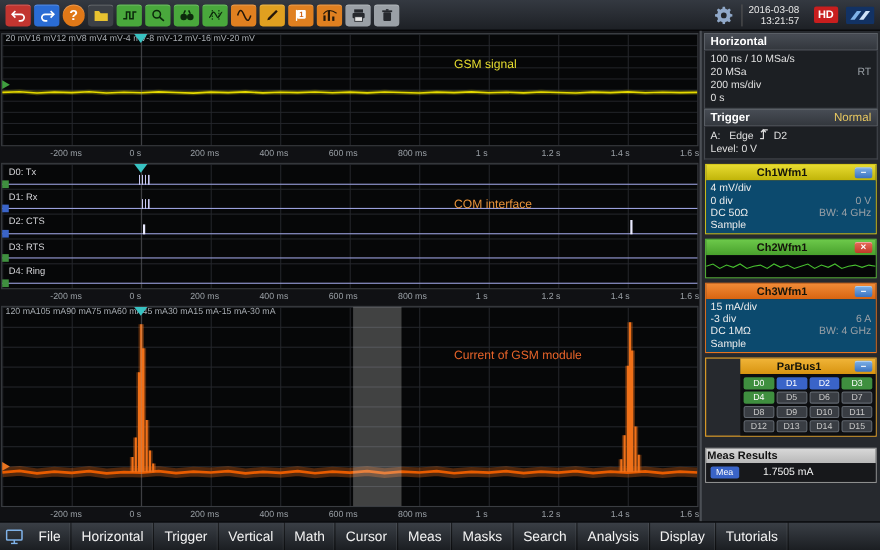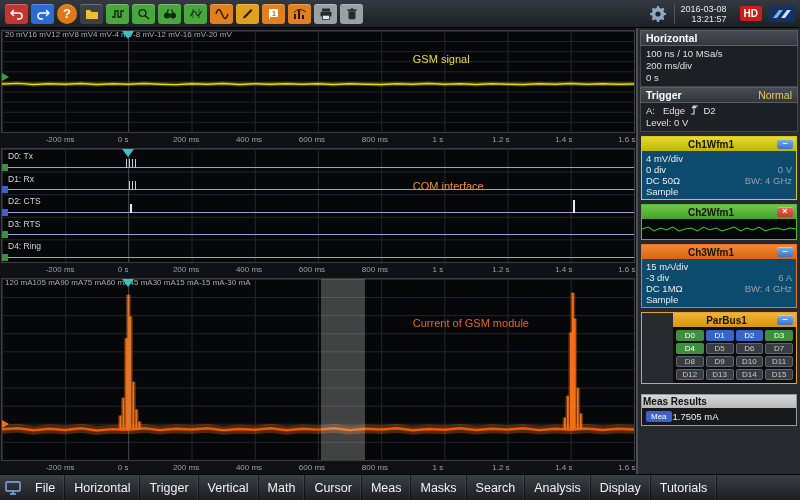--- a/index.html
+++ b/index.html
@@ -96,21 +96,21 @@
   .widget-bd { background:#0c4a6e; padding:2px 4px; }
   .wrow { display:flex; justify-content:space-between; font-size:9.5px; line-height:11px; color:#ececec; }
   .thumb { background:#050607; height:20px; padding:0; }
   .thumb svg { width:100%; height:20px; display:block; }
   .busgrid { display:grid; grid-template-columns:repeat(4,1fr); gap:2px; padding:3px; background:#0d0e10; }
   .bit { height:11px; font-size:8px; line-height:11px; text-align:center; border-radius:2px; color:#fff; }
   .bit.green{background:#3f8f3f;} .bit.blue{background:#3a64c8;}
   .bit.dark{background:#393d43; border:1px solid #60666e; color:#c8c8c8; line-height:9px;}
   .meas-hdr { background:linear-gradient(#d8d8d8,#b8b8b8); color:#111; 
               font-size:10px; font-weight:bold; padding:1px; }
-  .meas-row { display:flex; gap:1px; align-items:center; padding:3px 4px; background:#17181b; }
+  .meas-row { display:flex; gap:22px; align-items:center; padding:3px 4px; background:#17181b; }
   .meas-badge { background:#3a64c8; color:#fff; font-size:8px; padding:1px 5px; border-radius:2px; }
   .meas-val { font-size:9.5px; color:#f0f0f0; }
 
   
   .menu { position:absolute; bottom:0; left:0; width:800px; height:26px;
           background:linear-gradient(#3a3f46,#1b1e22); border-top:1px solid #06070a;
           display:flex; align-items:stretch; }
   .menu-icon { width:26px; display:flex; align-items:center; justify-content:center; }
   .mitem { padding:0 9px; font-size:12.5px; color:#f2f2f2; display:flex; align-items:center;
            border-right:1px solid rgba(0,0,0,.55); box-shadow:inset -1px 0 rgba(255,255,255,.07); }
@@ -368,20 +368,24 @@
 
   <div class="sidebar">
 
     <div class="panel">
       <div class="panel-hdr">
           <span>Horizontal</span>
         </div>
       <div class="panel-bd">
         <div class="prow">
             <span>100 ns / 10 MSa/s</span>
+          </div>
+        <div class="prow">
+            <span>20 MSa</span>
+            <span class="dim">RT</span>
           </div>
         <div class="prow">
             <span>200 ms/div</span>
           </div>
         <div class="prow">
             <span>0 s</span>
           </div>
       </div>
     </div>
 

